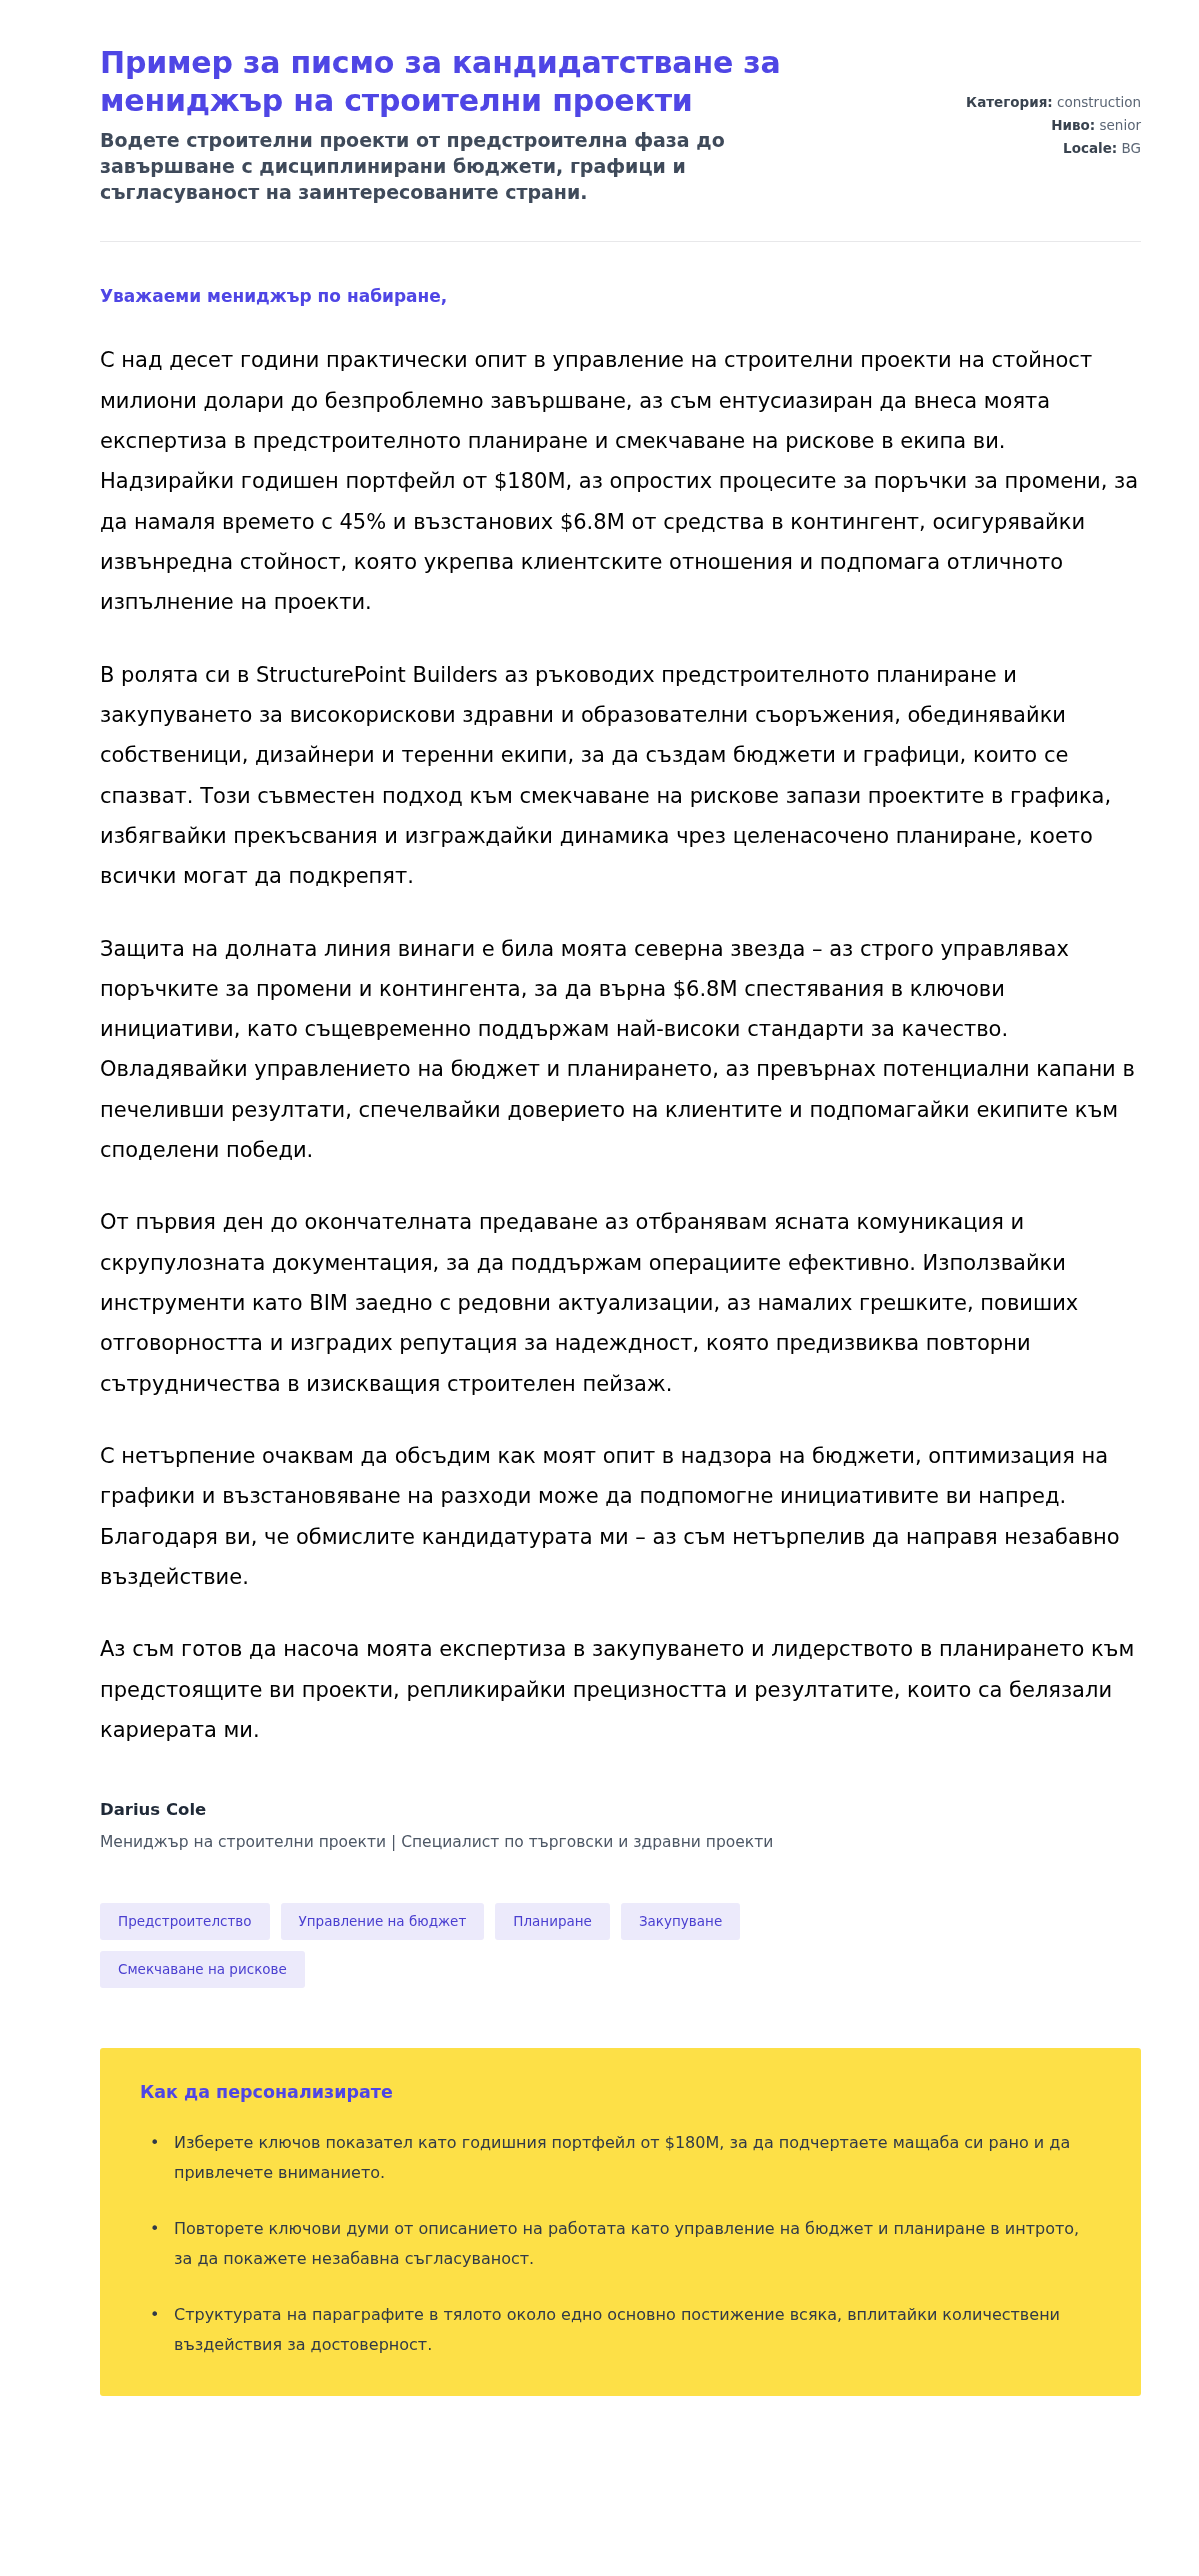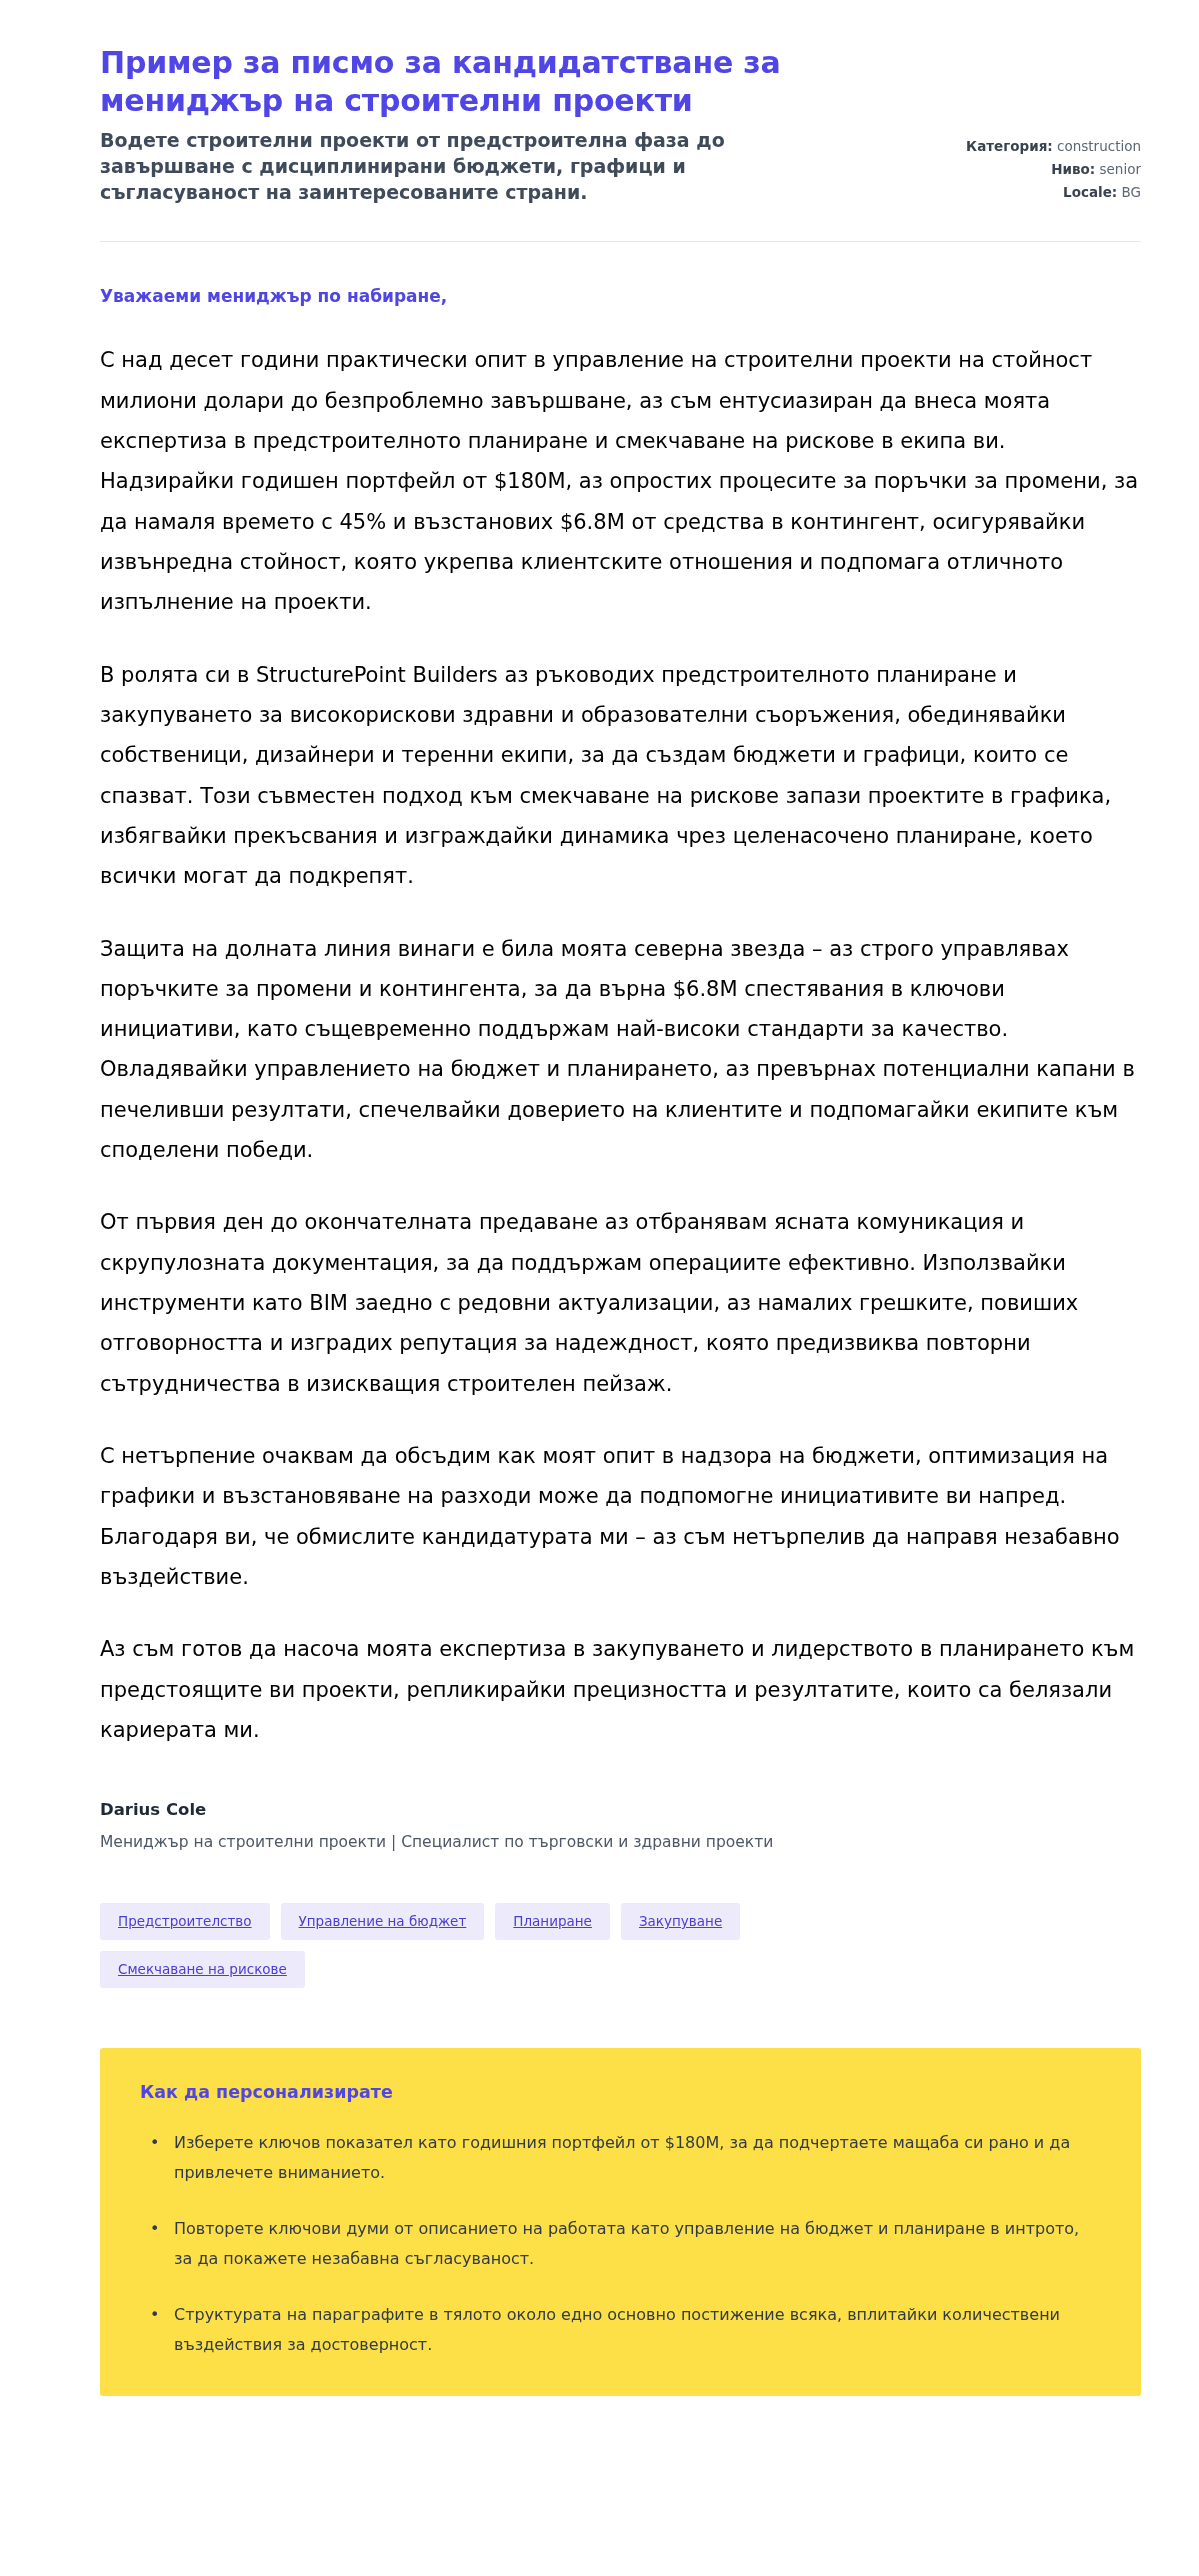--- a/index.html
+++ b/index.html
@@ -17,21 +17,21 @@
     -webkit-font-smoothing: antialiased;
   }
   .page {
     width: 1199px;
     padding: 44px 58px 40px 100px;
   }
 
   
   .header {
     display: flex;
-    align-items: flex-end;
+    align-items: center;
     justify-content: space-between;
     gap: 18px;
   }
   .header-left {
     flex: 1 1 auto;
     max-width: 699px;
   }
   .doc-title {
     margin: 0;
     font-size: 30px;
@@ -112,21 +112,20 @@
     margin-top: 52px;
   }
   .tag {
     background: #eceaFB;
     color: #4a3fd0;
     font-size: 13.5px;
     padding: 11px 18px;
     border-radius: 3px;
     white-space: nowrap;
     line-height: 1.1;
-    text-decoration: underline;
   }
 
   
   .callout {
     margin-top: 60px;
     background: #fde047;
     padding: 34px 40px 36px 40px;
     border-radius: 3px;
   }
   .callout-title {

